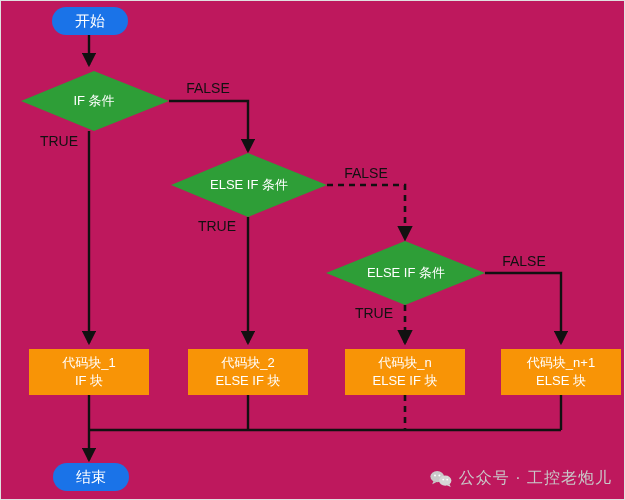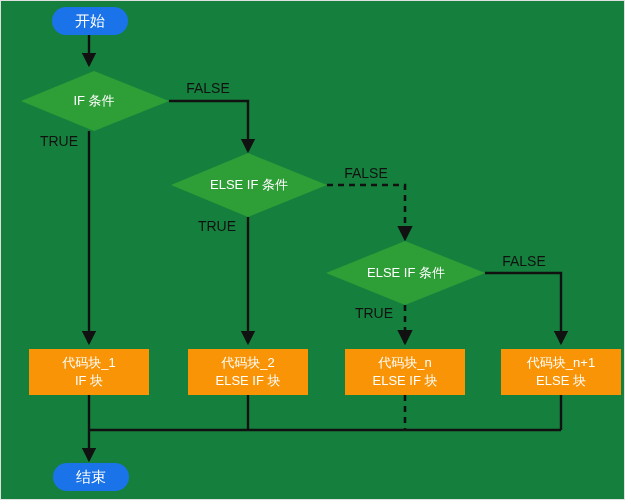--- a/index.html
+++ b/index.html
@@ -5,21 +5,21 @@
   html, body {
     margin: 0;
     padding: 0;
     background: #ffffff;
     font-family: "Liberation Sans", sans-serif;
   }
   #canvas {
     position: relative;
     width: 625px;
     height: 500px;
-    background: #15803d;
+    background: #be185d;
     border: 1px solid #e0e0e0;
     box-sizing: border-box;
     overflow: hidden;
   }
   svg#flow {
     position: absolute;
     left: 0;
     top: 0;
     width: 625px;
     height: 500px;
@@ -151,14 +151,27 @@
     </g>
 
     <text class="edge-label" x="207" y="88">FALSE</text>
     <text class="edge-label" x="58" y="141">TRUE</text>
     <text class="edge-label" x="365" y="173">FALSE</text>
     <text class="edge-label" x="216" y="226">TRUE</text>
     <text class="edge-label" x="523" y="261">FALSE</text>
     <text class="edge-label" x="373" y="313">TRUE</text>
   </svg>
 
+  <div class="watermark">
+    <svg class="wm-icon" width="22" height="18" viewBox="0 0 22 18">
+      <ellipse cx="7.2" cy="6.6" rx="6.8" ry="5.6" fill="#c9c9c9"></ellipse>
+      <polygon points="3.6,10.8 2.2,14.2 6.2,12.2" fill="#c9c9c9"></polygon>
+      <ellipse cx="15.2" cy="10.6" rx="6.2" ry="5.1" fill="#d6d6d6"></ellipse>
+      <polygon points="19.4,14.0 20.8,17.0 16.9,15.3" fill="#d6d6d6"></polygon>
+      <circle cx="5.0" cy="5.4" r="1.0" fill="#ffffff"></circle>
+      <circle cx="9.4" cy="5.4" r="1.0" fill="#ffffff"></circle>
+      <circle cx="13.2" cy="9.6" r="0.9" fill="#ffffff"></circle>
+      <circle cx="17.2" cy="9.6" r="0.9" fill="#ffffff"></circle>
+    </svg>
+    <span>公众号 · 工控老炮儿</span>
+  </div>
 
 </div>
 
 </body></html>

